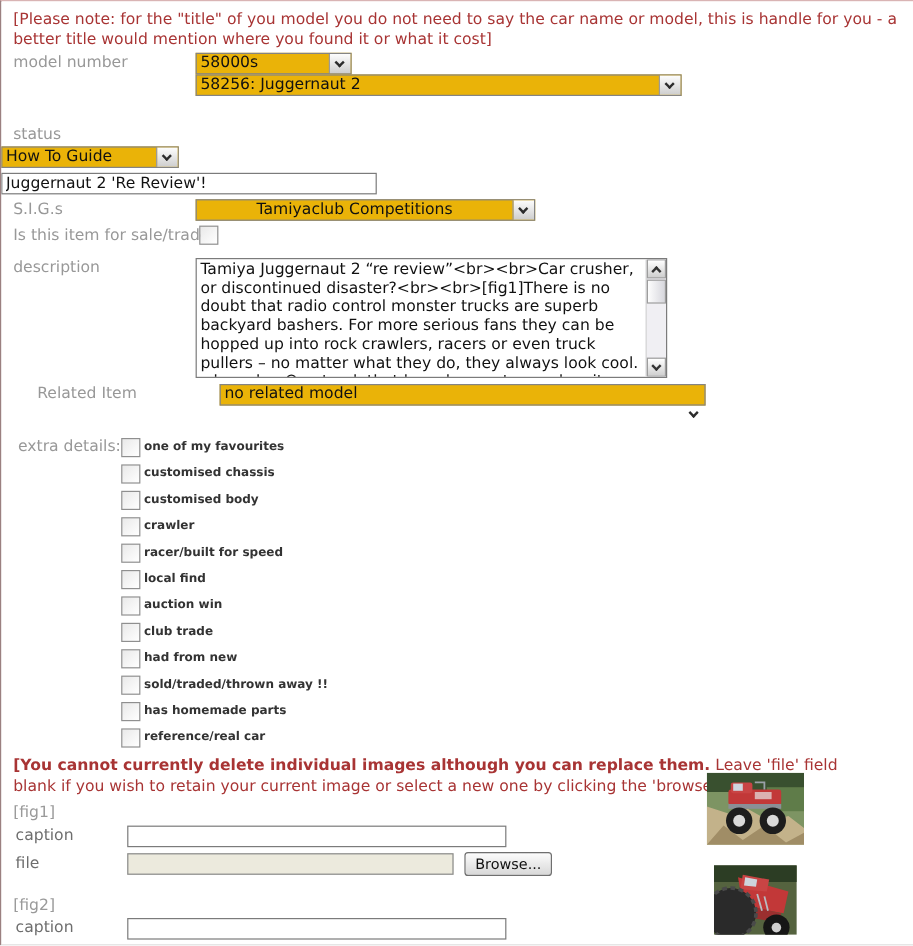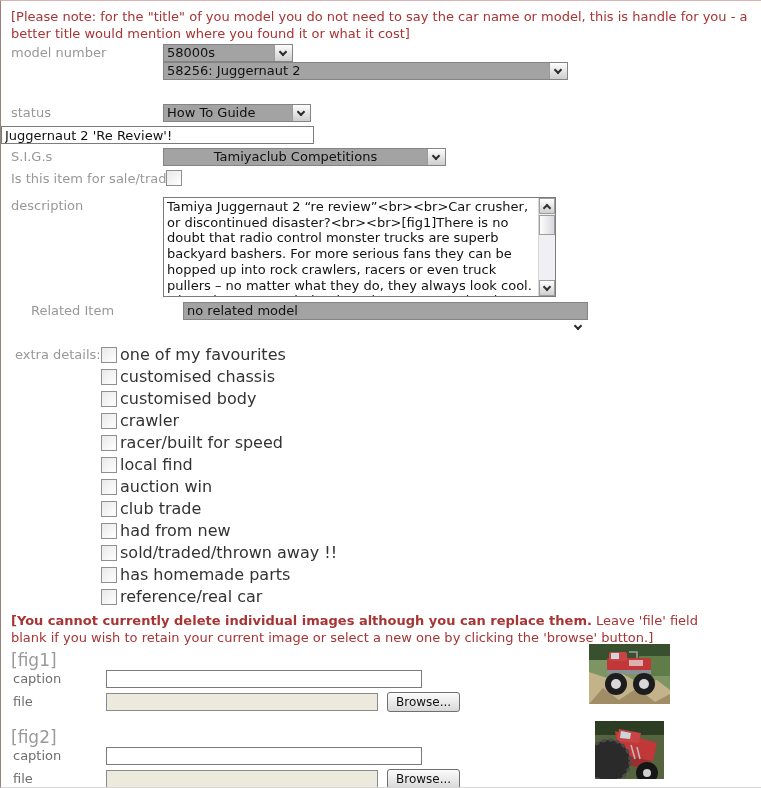--- a/index.html
+++ b/index.html
@@ -25,21 +25,21 @@
 
   .row { display:flex; align-items:flex-start; margin-bottom:4px; }
   .flabel {
     width:162px; padding-left:10px; color:#989898;
     font-size:13px; line-height:18px; flex:none; white-space:nowrap;
   }
   .flabel.wide { width:165px; }
 
   
   .xp-select {
-    display:flex; height:18px; background:#a3a3a3;
+    display:flex; height:18px; background:#eab308;
     border:1px solid #848484; align-items:stretch;
   }
   .sel-text {
     flex:1; font-size:13px; line-height:16px; padding:0 3px;
     color:#111; white-space:nowrap; overflow:hidden;
   }
   .sel-btn {
     width:18px; flex:none; position:relative;
     background:linear-gradient(#fdfdfd,#cecece);
     border-left:1px solid #9a9a9a;
@@ -55,21 +55,21 @@
     height:18px; border:1px solid #7b7b7b; background:#fff;
     font-family:"DejaVu Sans","Liberation Sans",sans-serif;
     font-size:13px; padding:0 3px; color:#111; outline:none;
   }
   
   .xp-checkbox {
     display:inline-block; width:16px; height:16px; flex:none;
     border:1px solid #8f8f8f; background:linear-gradient(135deg,#e9e9e9,#ffffff);
   }
   .cb-row { display:flex; align-items:center; height:22px; margin-left:100px; }
-  .cb-label { margin-left:3px; font-size:16px; color:#333; line-height:16px; }
+  .cb-label { margin-left:3px; font-size:10px; color:#333; line-height:16px;font-weight:bold; }
 
   
   .fake-textarea {
     width:393px; height:100px; border:1px solid #7b7b7b; background:#fff;
     display:flex; overflow:hidden;
   }
   .ta-text {
     flex:1; padding:1px 3px; font-size:13px; line-height:15.7px;
     color:#111; overflow:hidden; white-space:pre-wrap;
   }
@@ -96,21 +96,21 @@
     width:272px; height:18px; border:1px solid #8a8a8a;
     background:#eceadd;
   }
   .browse-btn {
     height:20px; margin-left:9px; padding:0 8px; margin-top:-1px;
     background:linear-gradient(#fcfcfc,#d8d8d8);
     border:1px solid #6f6f6f; border-radius:3px;
     font-family:"DejaVu Sans","Liberation Sans",sans-serif;
     font-size:12px; color:#111;
   }
-  .fig-tag { margin:0 0 2px 10px; color:#9a9a9a; font-size:17px; line-height:16px; }
+  .fig-tag { margin:0 0 2px 10px; color:#9a9a9a; font-size:13px; line-height:16px; }
   .fig-label { width:105px; padding-left:12px; color:#6e6e6e; font-size:13px; line-height:18px; flex:none; }
 
   .thumb { position:absolute; }
 </style>
 </head>
 <body>
 
 <div class="page">
 
   <div class="red-note top-note">[Please note: for the "title" of you model you do not need to say the car name or model, this is handle for you - a better title would mention where you found it or what it cost]</div>
@@ -126,21 +126,21 @@
       </div>
       <div class="xp-select" style="width:405px;">
         <span class="sel-text">58256: Juggernaut 2</span>
         <span class="sel-btn">
             <span class="chev"></span>
           </span>
       </div>
     </div>
   </div>
 
-  <div class="row" style="margin-top:24px;">
+  <div class="row" style="margin-top:24px;flex-direction:column;">
     <div class="flabel">status</div>
     <div class="xp-select" style="width:148px;">
       <span class="sel-text">How To Guide</span>
       <span class="sel-btn">
           <span class="chev"></span>
         </span>
     </div>
   </div>
 
   <div class="row">

